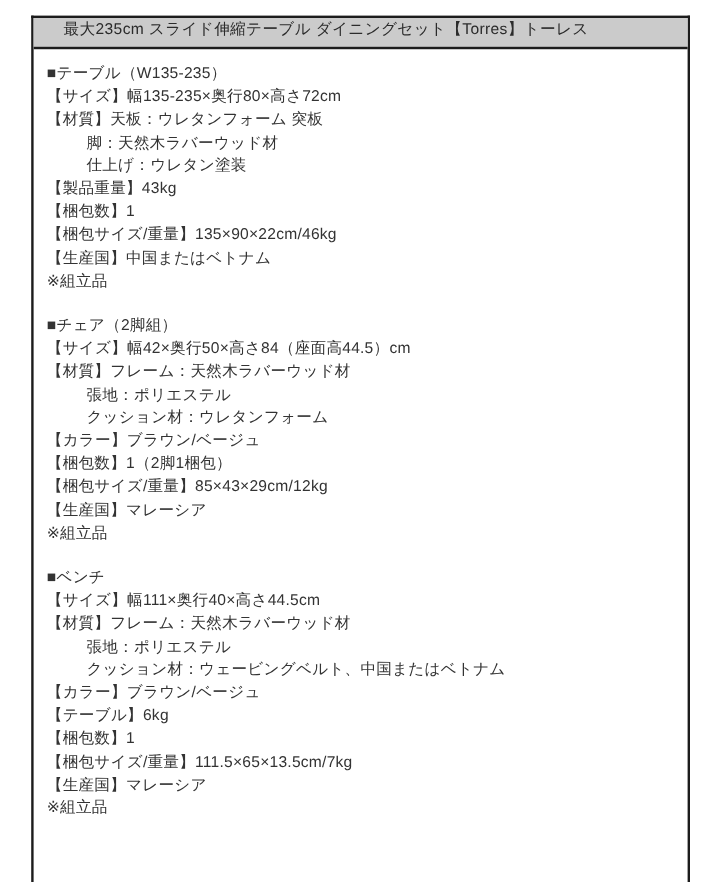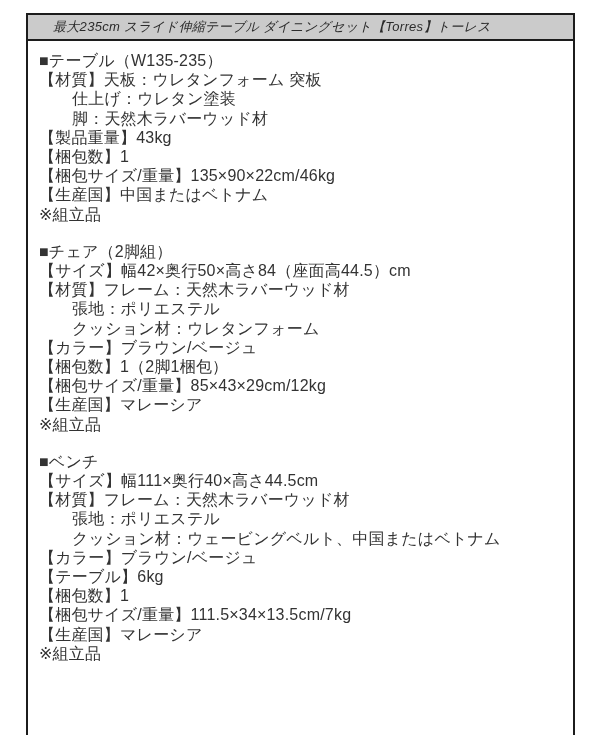--- a/index.html
+++ b/index.html
@@ -20,31 +20,29 @@
     width: 549px; height: 722px;
     border: 2px solid #1c1c1c;
     border-bottom: none;
     background: #ffffff;
   }
   .spec-header {
     height: 26px;
     background: #cbcbcb;
     border-bottom: 2px solid #1c1c1c;
     display: flex;
-    align-items: center;
     padding-left: 25px;
     font-size: 13px;
     letter-spacing: 0.3px;
     color: #2b2b2b;
     white-space: nowrap;
-    font-style: italic;
   }
   .spec-body {
     padding: 10px 8px 0 11px;
-    font-size: 16px;
+    font-size: 13px;
     line-height: 19.2px;
     color: #333333;
   }
   .spec-section { margin: 0; }
   .spec-section + .spec-section { margin-top: 18px; }
   .spec-line {
     white-space: nowrap;
     letter-spacing: 0.2px;
   }
   .spec-line.indent { padding-left: 33px; }
@@ -54,23 +52,24 @@
 
 <div class="page">
   <div class="spec-box">
     <div class="spec-header">
       <span>最大235cm スライド伸縮テーブル ダイニングセット【Torres】トーレス</span>
     </div>
     <div class="spec-body">
 
     <div class="spec-section">
           <div class="spec-line">■テーブル（W135-235）</div>
+          <div class="spec-line">【サイズ】幅135-235×奥行80×高さ72cm</div>
           <div class="spec-line">【材質】天板：ウレタンフォーム 突板</div>
+          <div class="spec-line indent">脚：天然木ラバーウッド材</div>
           <div class="spec-line indent">仕上げ：ウレタン塗装</div>
-          <div class="spec-line indent">脚：天然木ラバーウッド材</div>
           <div class="spec-line">【製品重量】43kg</div>
           <div class="spec-line">【梱包数】1</div>
           <div class="spec-line">【梱包サイズ/重量】135×90×22cm/46kg</div>
           <div class="spec-line">【生産国】中国またはベトナム</div>
           <div class="spec-line">※組立品</div>
         </div>
         <div class="spec-section">
           <div class="spec-line">■チェア（2脚組）</div>
           <div class="spec-line">【サイズ】幅42×奥行50×高さ84（座面高44.5）cm</div>
           <div class="spec-line">【材質】フレーム：天然木ラバーウッド材</div>
@@ -84,19 +83,19 @@
         </div>
         <div class="spec-section">
           <div class="spec-line">■ベンチ</div>
           <div class="spec-line">【サイズ】幅111×奥行40×高さ44.5cm</div>
           <div class="spec-line">【材質】フレーム：天然木ラバーウッド材</div>
           <div class="spec-line indent">張地：ポリエステル</div>
           <div class="spec-line indent">クッション材：ウェービングベルト、中国またはベトナム</div>
           <div class="spec-line">【カラー】ブラウン/ベージュ</div>
           <div class="spec-line">【テーブル】6kg</div>
           <div class="spec-line">【梱包数】1</div>
-          <div class="spec-line">【梱包サイズ/重量】111.5×34×13.5cm/7kg</div>
+          <div class="spec-line">【梱包サイズ/重量】111.5×65×13.5cm/7kg</div>
           <div class="spec-line">【生産国】マレーシア</div>
           <div class="spec-line">※組立品</div>
         </div>
       </div>
   </div>
 </div>
 
 </body></html>

